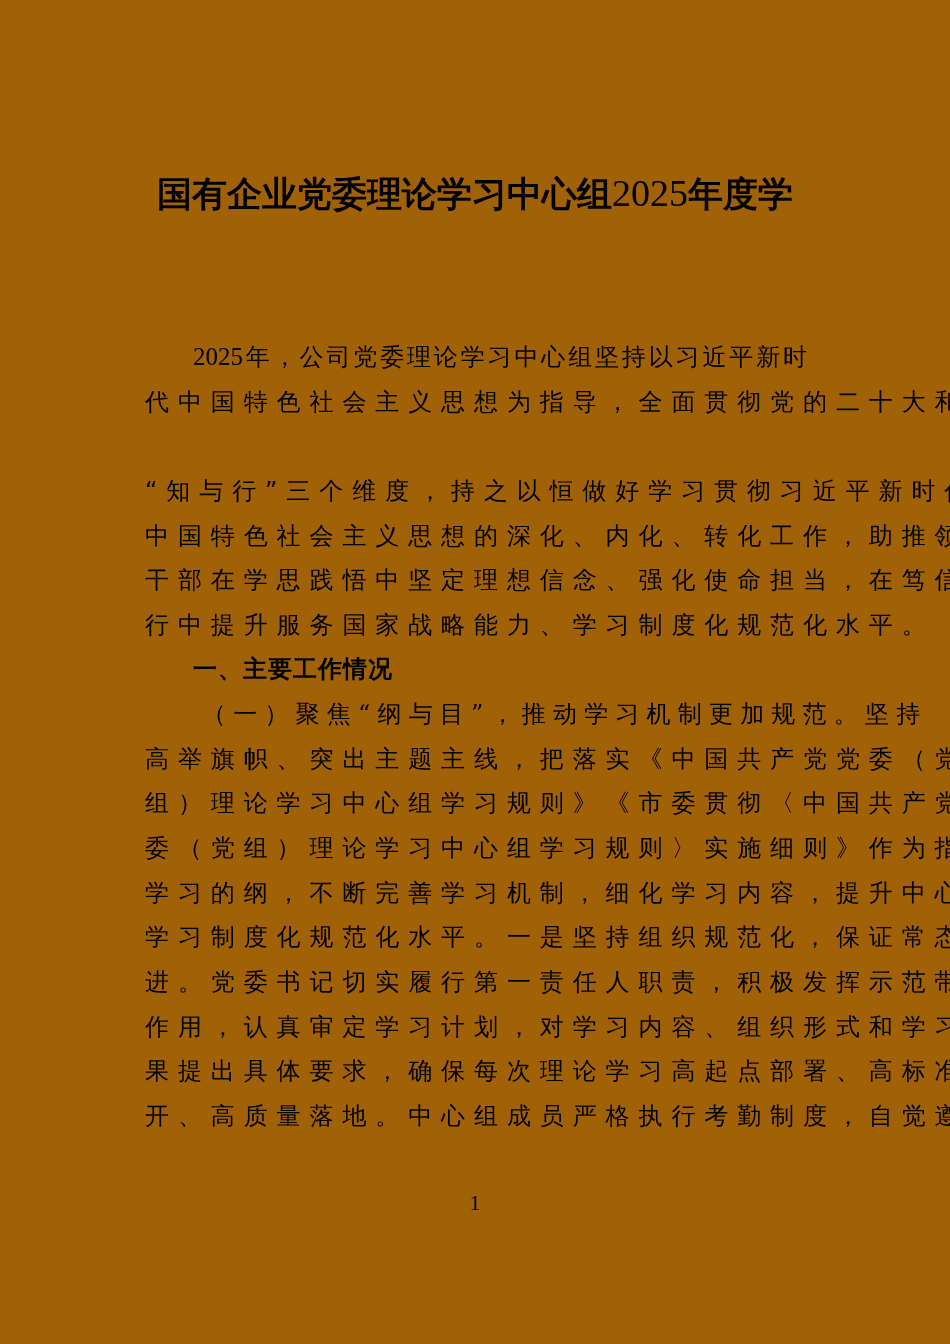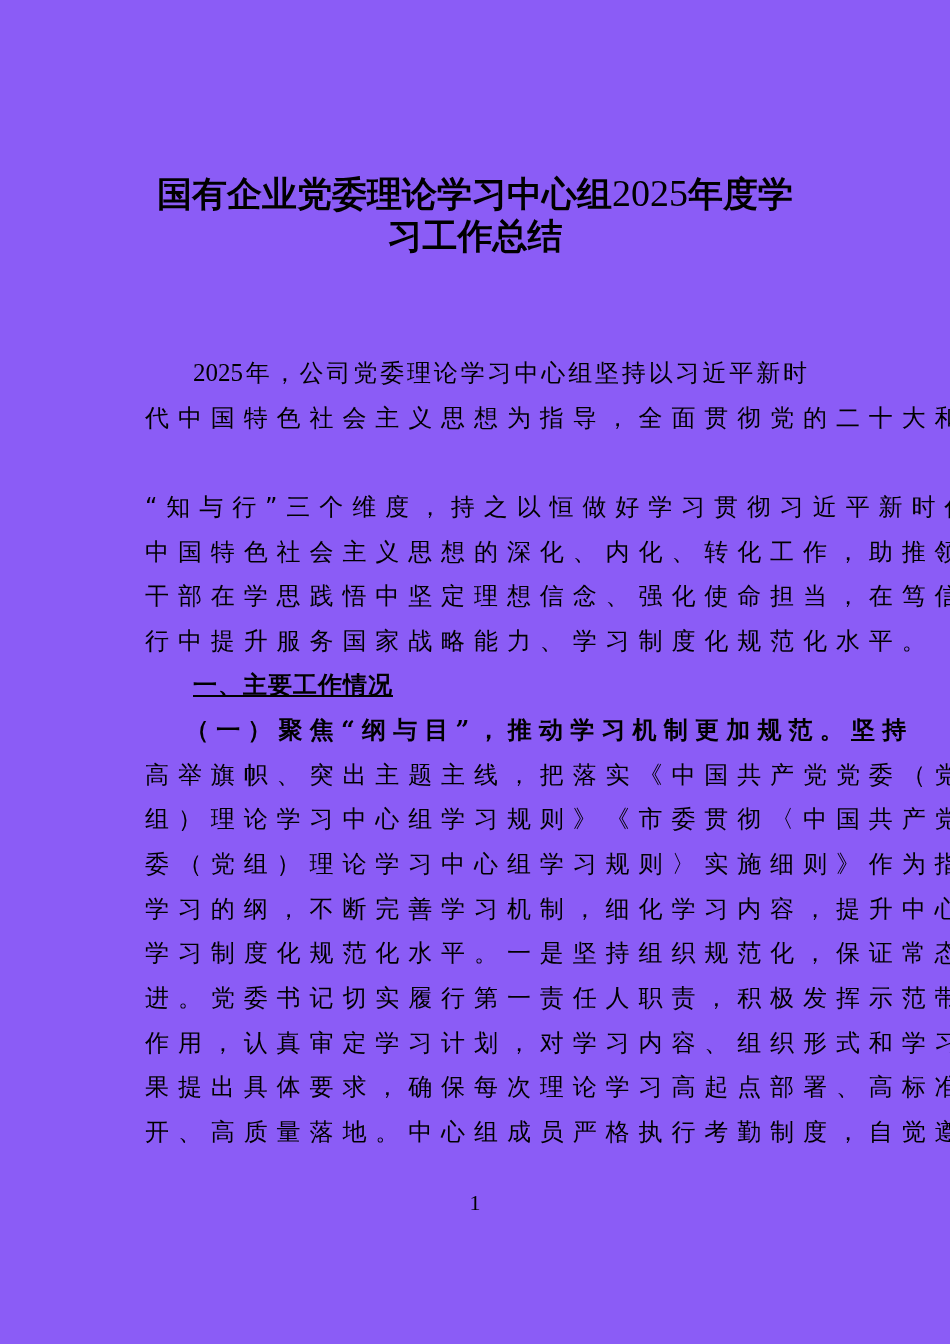--- a/index.html
+++ b/index.html
@@ -1,56 +1,55 @@
 <!DOCTYPE html>
 <html><head>
 <meta charset="utf-8">
 <style>
   html, body { margin:0; padding:0; background:#ffffff; }
   body { width:950px; height:1344px; position:relative; overflow:hidden;
          font-family:"DejaVu Serif","Liberation Serif",serif; color:#000; }
-  .page { position:absolute; left:0; top:0; width:950px; height:1344px; background:#8b5cf6; }
+  .page { position:absolute; left:0; top:0; width:950px; height:1344px; background:#a16207; }
   .title { position:absolute; left:0; width:950px; text-align:center;
            font-family:"DejaVu Serif","Liberation Serif",serif; font-weight:bold;
            font-size:35px; letter-spacing:0px; line-height:44px; }
   .title .num { font-family:"Liberation Serif",serif; font-weight:normal; font-size:38px; }
   .line { position:absolute; left:145px; width:662px; height:44px; line-height:44px;
           font-size:24px; white-space:nowrap; letter-spacing:8.9px;
-          font-family:"DejaVu Sans","Liberation Sans",sans-serif; font-weight:normal;margin-top:16px; }
+          font-family:"DejaVu Sans","Liberation Sans",sans-serif; font-weight:normal; }
   .line.justify { text-align:justify; text-align-last:justify; letter-spacing:0; }
   .indent { left:193px; width:614px; }
   .heading { font-family:"DejaVu Sans","Liberation Sans",sans-serif; font-weight:bold;
              letter-spacing:1px; font-size:24px; }
   .kai { font-family:"DejaVu Serif","Liberation Serif",serif; }
   .latin { font-family:"Liberation Serif",serif; letter-spacing:0; font-size:25px; }
   .page-number { position:absolute; left:0; width:950px; top:1188px; text-align:center;
                  font-family:"Liberation Serif",serif; font-size:22px; line-height:30px; }
 </style>
 </head>
 <body>
 
 <div class="page">
 
   <div class="title" style="top:171px;">
     <span>国有企业党委理论学习中心组</span><span class="num">2025</span><span>年度学</span>
   </div>
-  <div class="title" style="top:214px;">习工作总结</div>
 
   <div class="line indent justify" style="top:335px;">
     <span class="latin">2025</span><span>年，公司党委理论学习中心组坚持以习近平新时</span>
   </div>
   <div class="line" style="top:380px;">代中国特色社会主义思想为指导，全面贯彻党的二十大和党</div>
   <div class="line" style="top:469px;">“知与行”三个维度，持之以恒做好学习贯彻习近平新时代</div>
   <div class="line" style="top:514px;">中国特色社会主义思想的深化、内化、转化工作，助推领导</div>
   <div class="line" style="top:558px;">干部在学思践悟中坚定理想信念、强化使命担当，在笃信笃</div>
   <div class="line" style="top:603px;">行中提升服务国家战略能力、学习制度化规范化水平。</div>
 
-  <div class="line indent heading" style="top:647px;text-decoration:underline;">一、主要工作情况</div>
+  <div class="line indent heading" style="top:647px;">一、主要工作情况</div>
 
-  <div class="line indent" style="top:692px; left:185px; letter-spacing:7.2px;font-weight:bold;">
+  <div class="line indent" style="top:692px; left:202px; letter-spacing:7.2px;">
     <span class="kai">（一）聚焦“纲与目”，推动学习机制更加规范。</span><span>坚持</span>
   </div>
   <div class="line" style="top:737px;">高举旗帜、突出主题主线，把落实《中国共产党党委（党</div>
   <div class="line" style="top:781px;">组）理论学习中心组学习规则》《市委贯彻〈中国共产党党</div>
   <div class="line" style="top:826px;">委（党组）理论学习中心组学习规则〉实施细则》作为指导</div>
   <div class="line" style="top:871px;">学习的纲，不断完善学习机制，细化学习内容，提升中心组</div>
   <div class="line" style="top:915px;">学习制度化规范化水平。一是坚持组织规范化，保证常态推</div>
   <div class="line" style="top:960px;">进。党委书记切实履行第一责任人职责，积极发挥示范带动</div>
   <div class="line" style="top:1005px;">作用，认真审定学习计划，对学习内容、组织形式和学习效</div>
   <div class="line" style="top:1049px;">果提出具体要求，确保每次理论学习高起点部署、高标准展</div>

